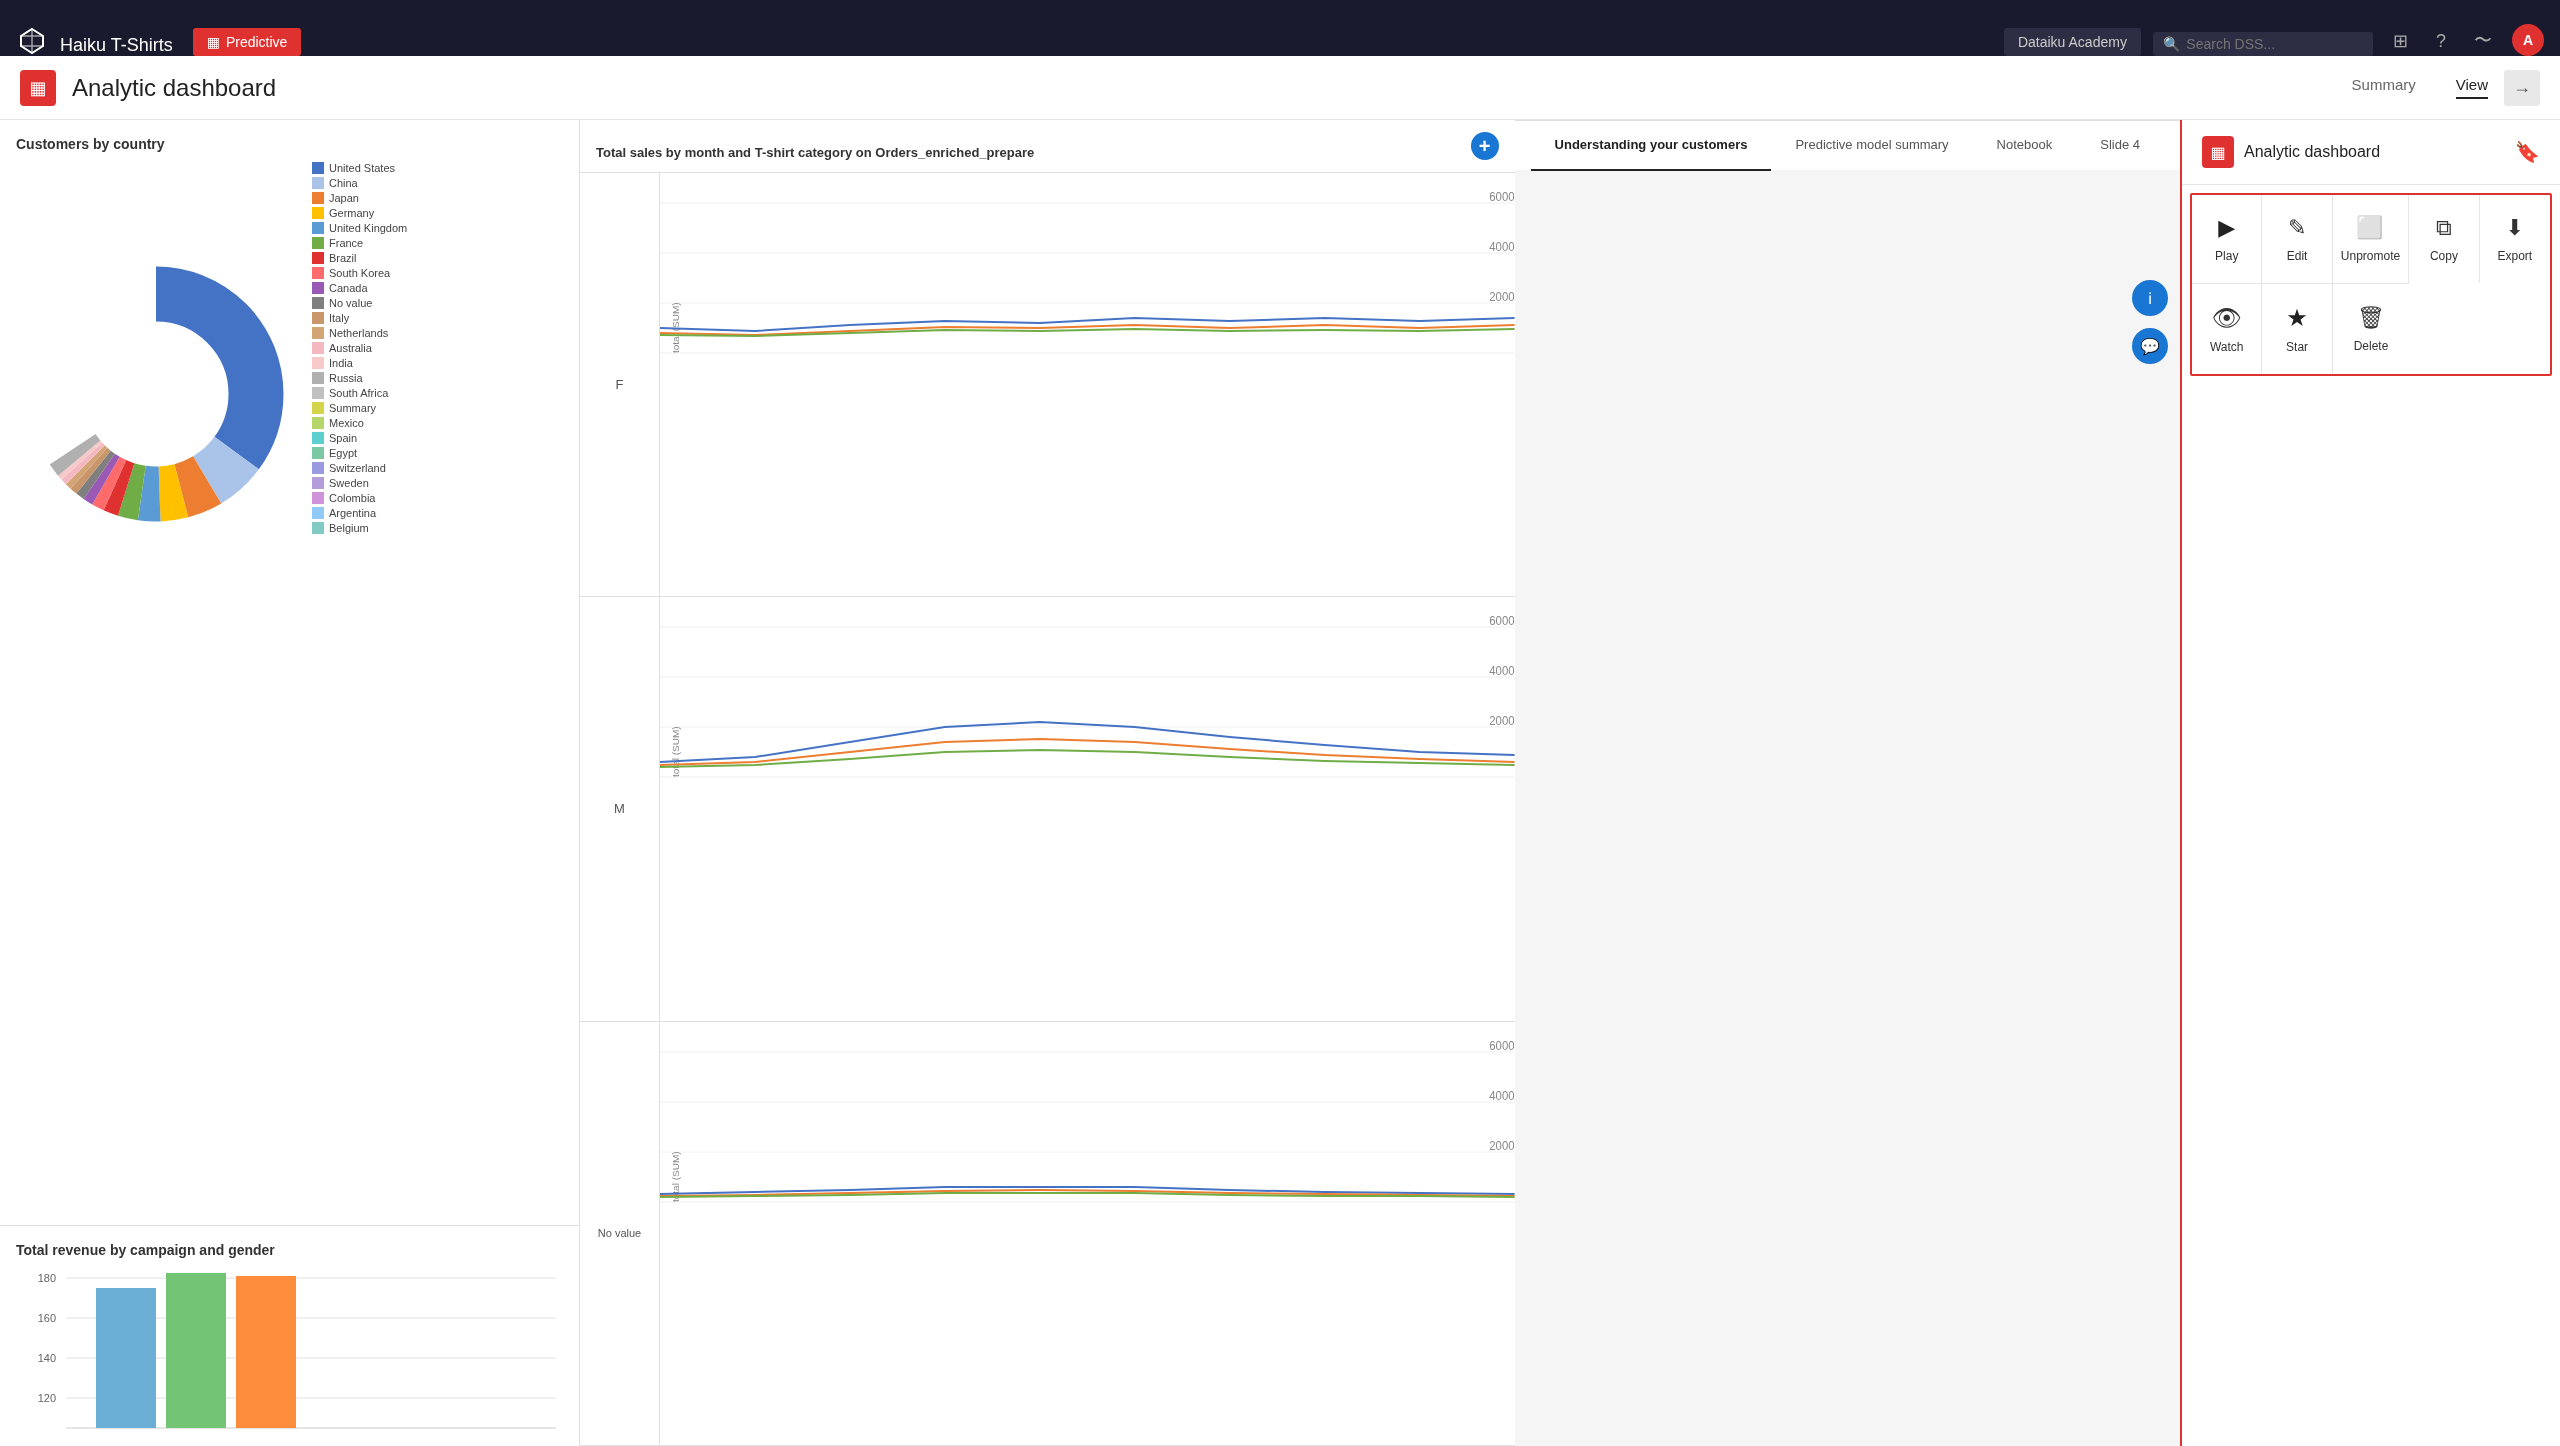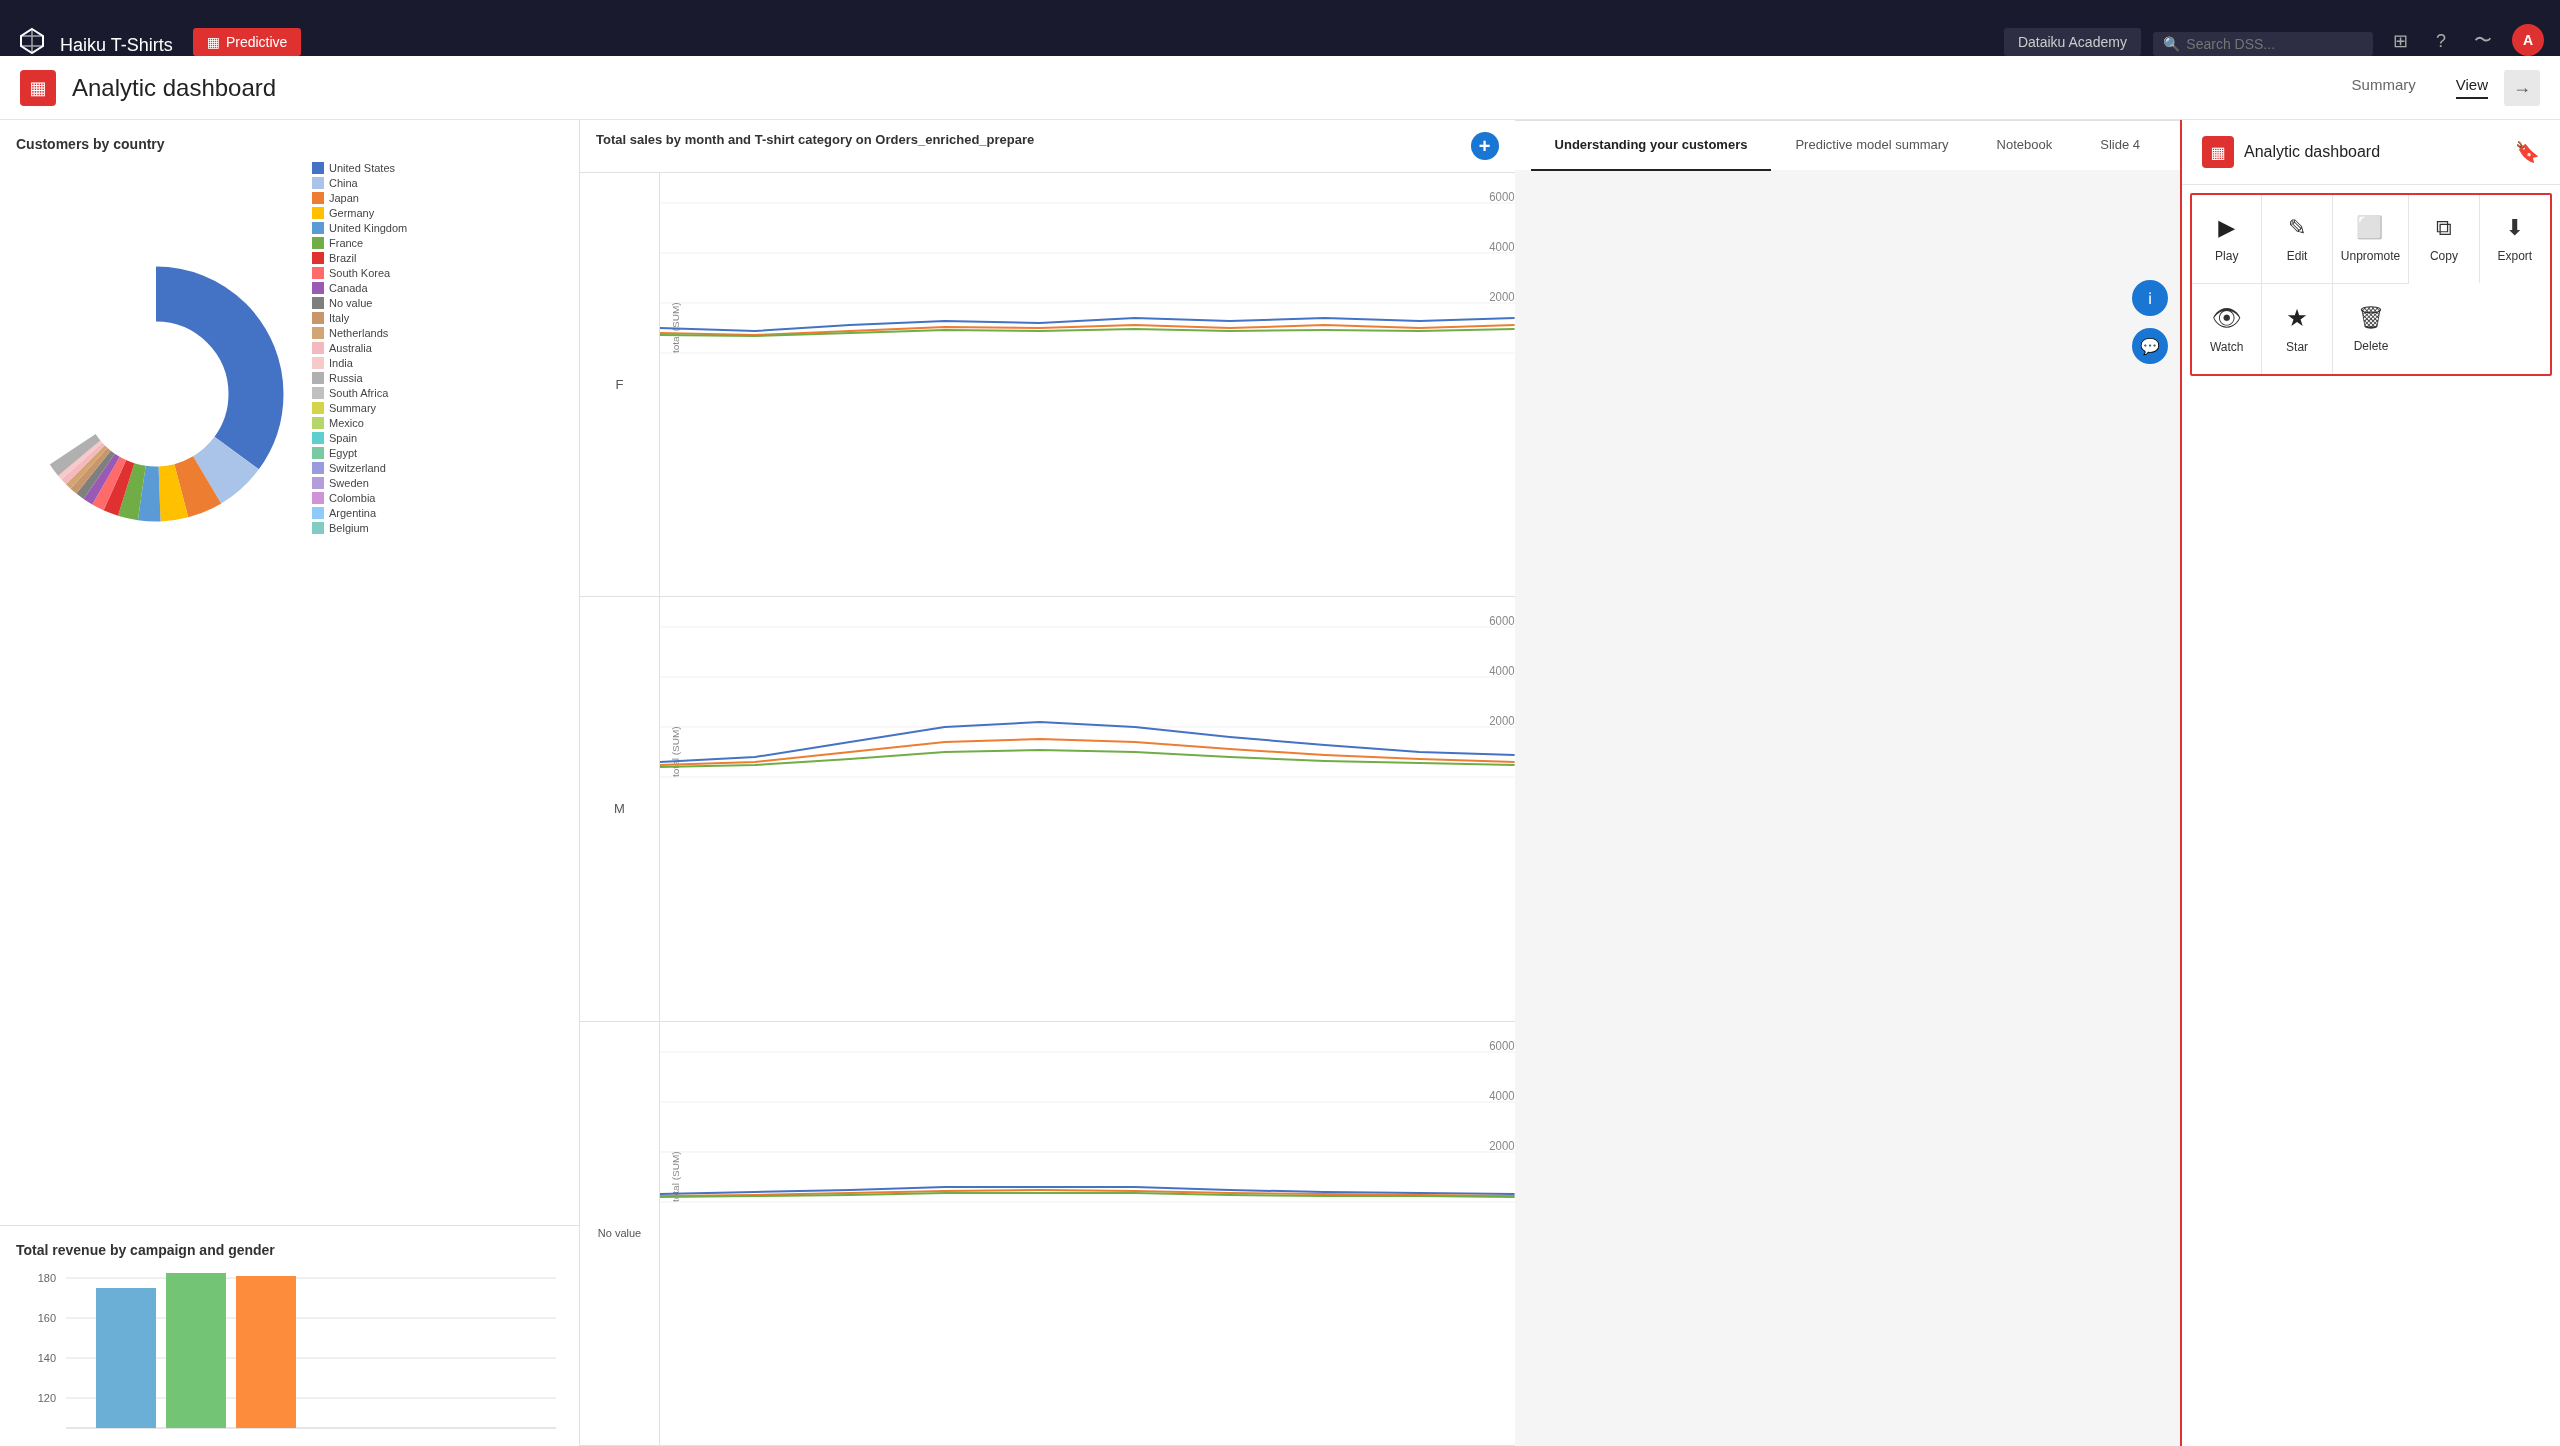--- a/index.html
+++ b/index.html
@@ -217,21 +217,21 @@
       background: #fff;
       position: relative;
     }
     .right-panel-header {
       padding: 12px 16px;
       font-size: 13px;
       font-weight: 600;
       color: #333;
       border-bottom: 1px solid #e0e0e0;
       display: flex;
-      align-items: flex-start;
+      align-items: flex-end;
       justify-content: space-between;
     }
     .right-panel-add {
       width: 28px; height: 28px;
       background: #1976d2;
       border-radius: 50%;
       display: flex; align-items: center; justify-content: center;
       color: #fff;
       font-size: 20px;
       cursor: pointer;

